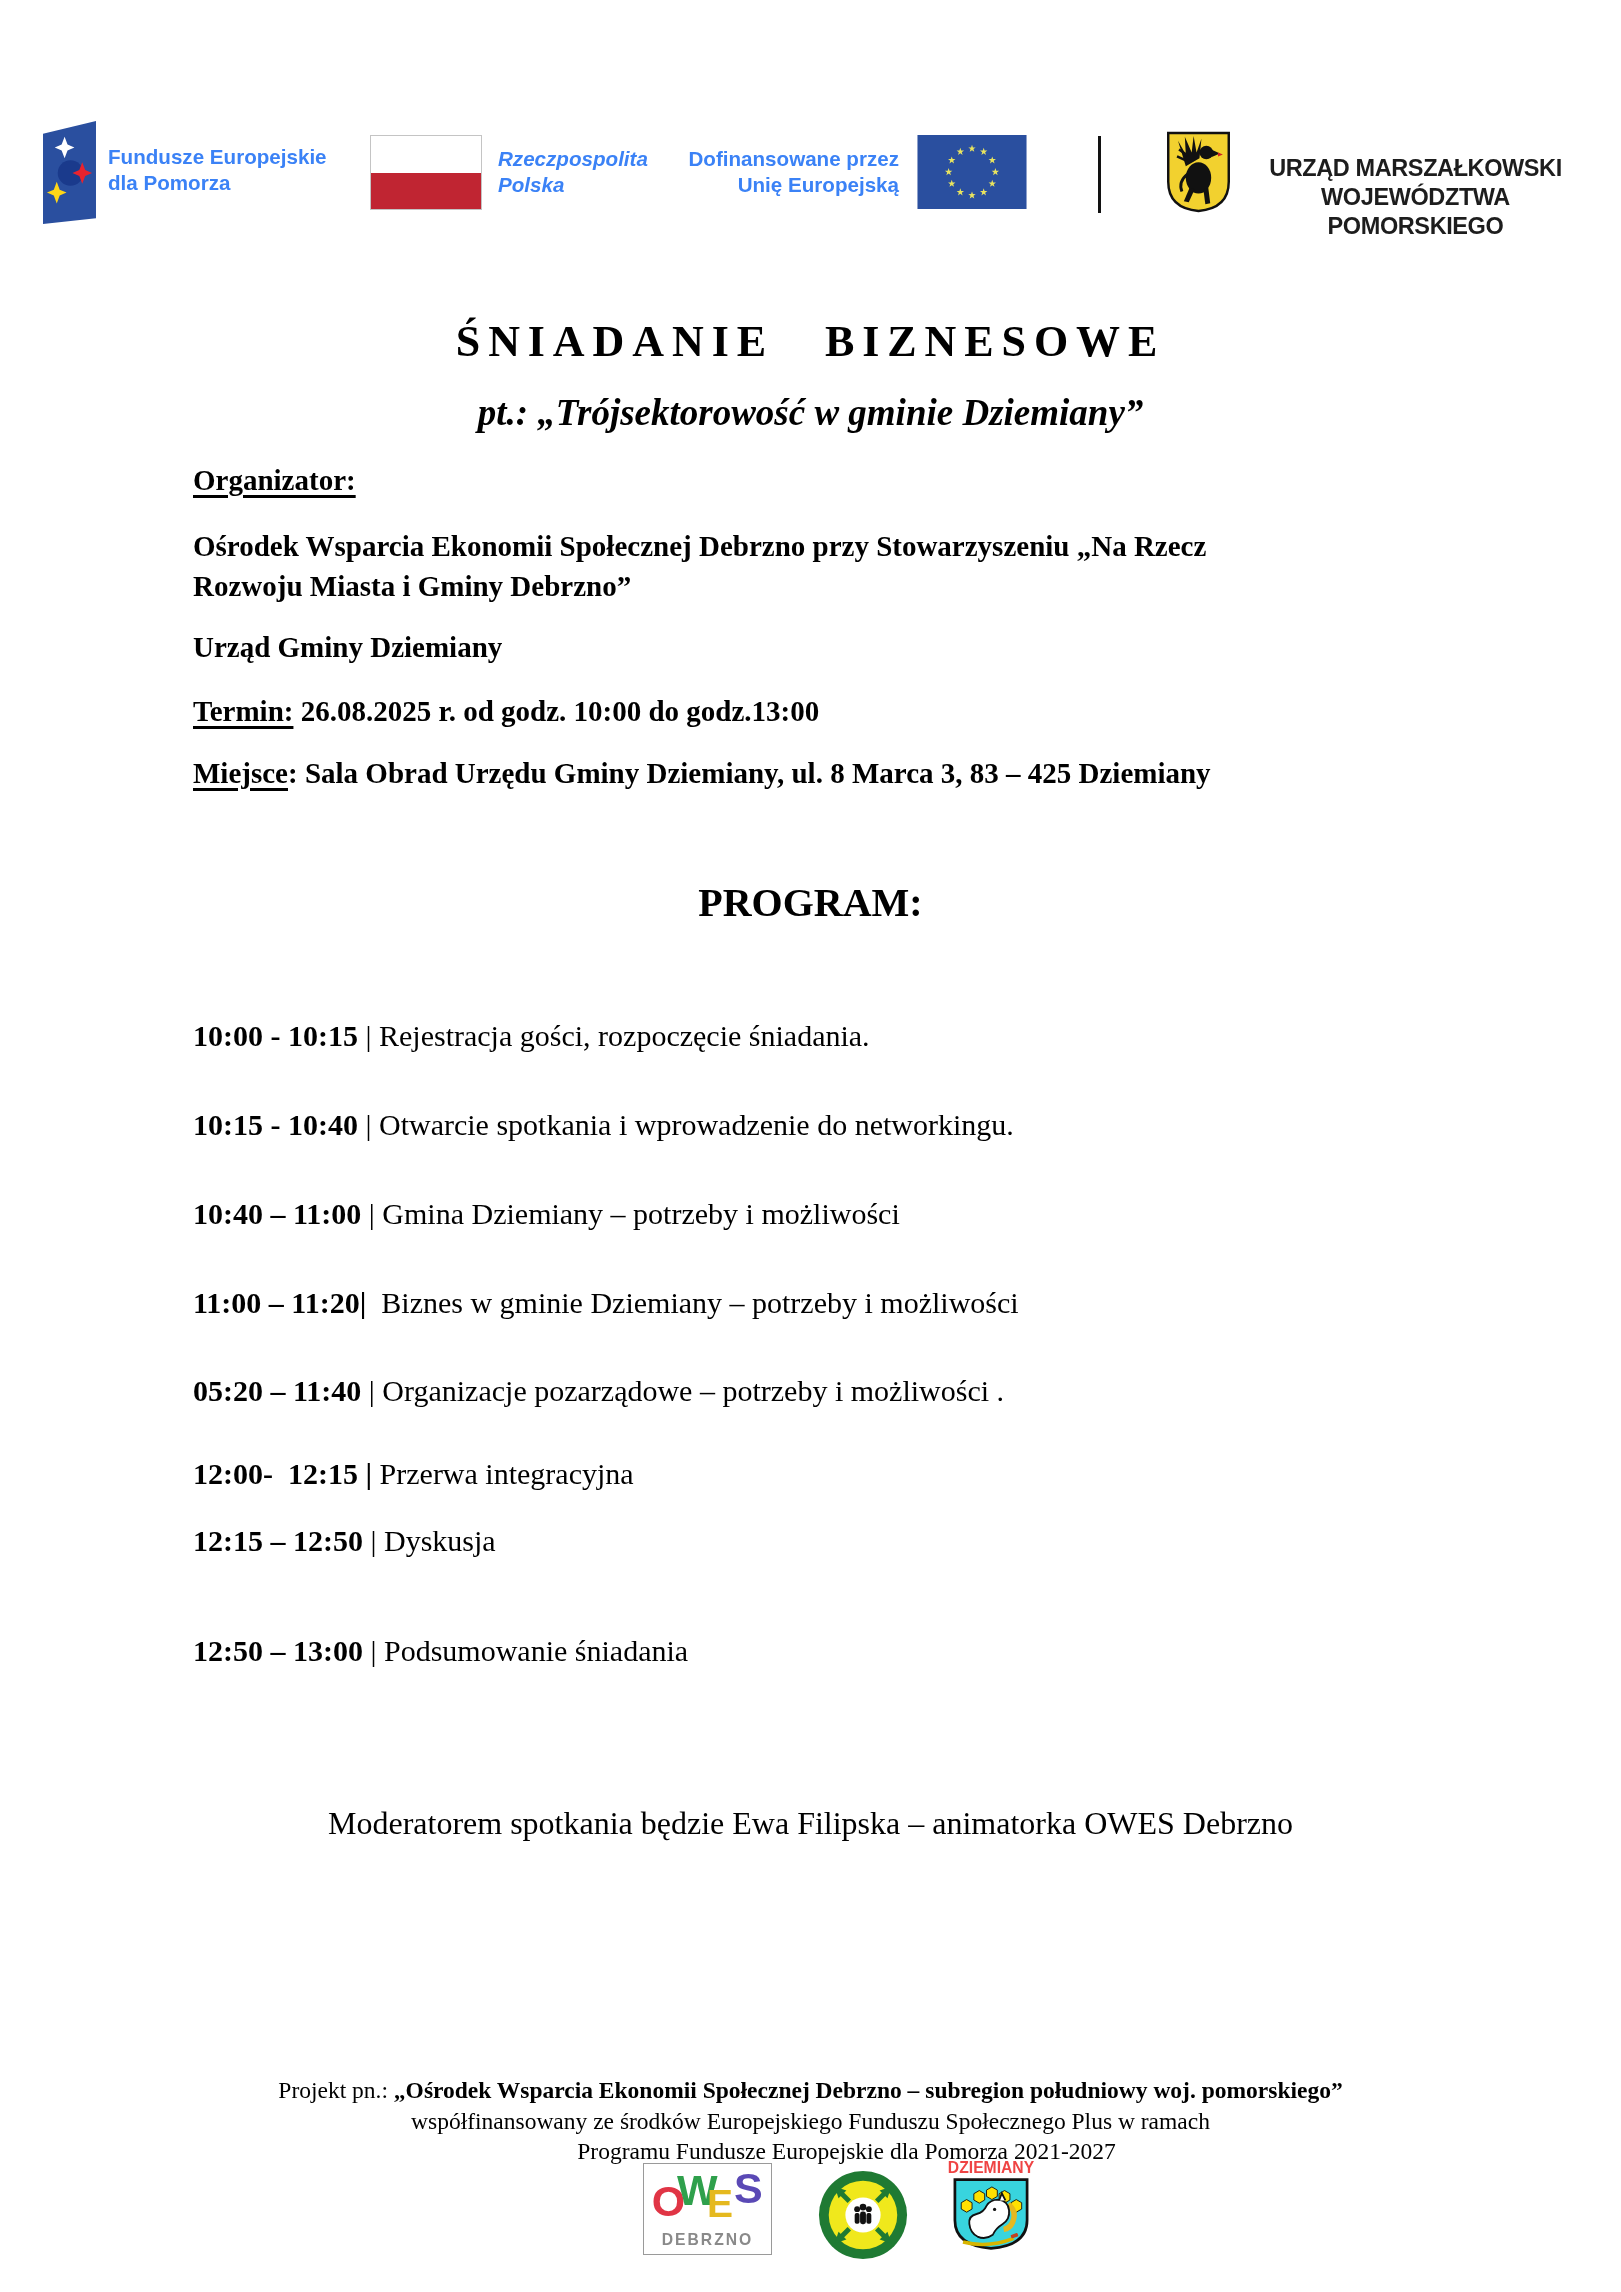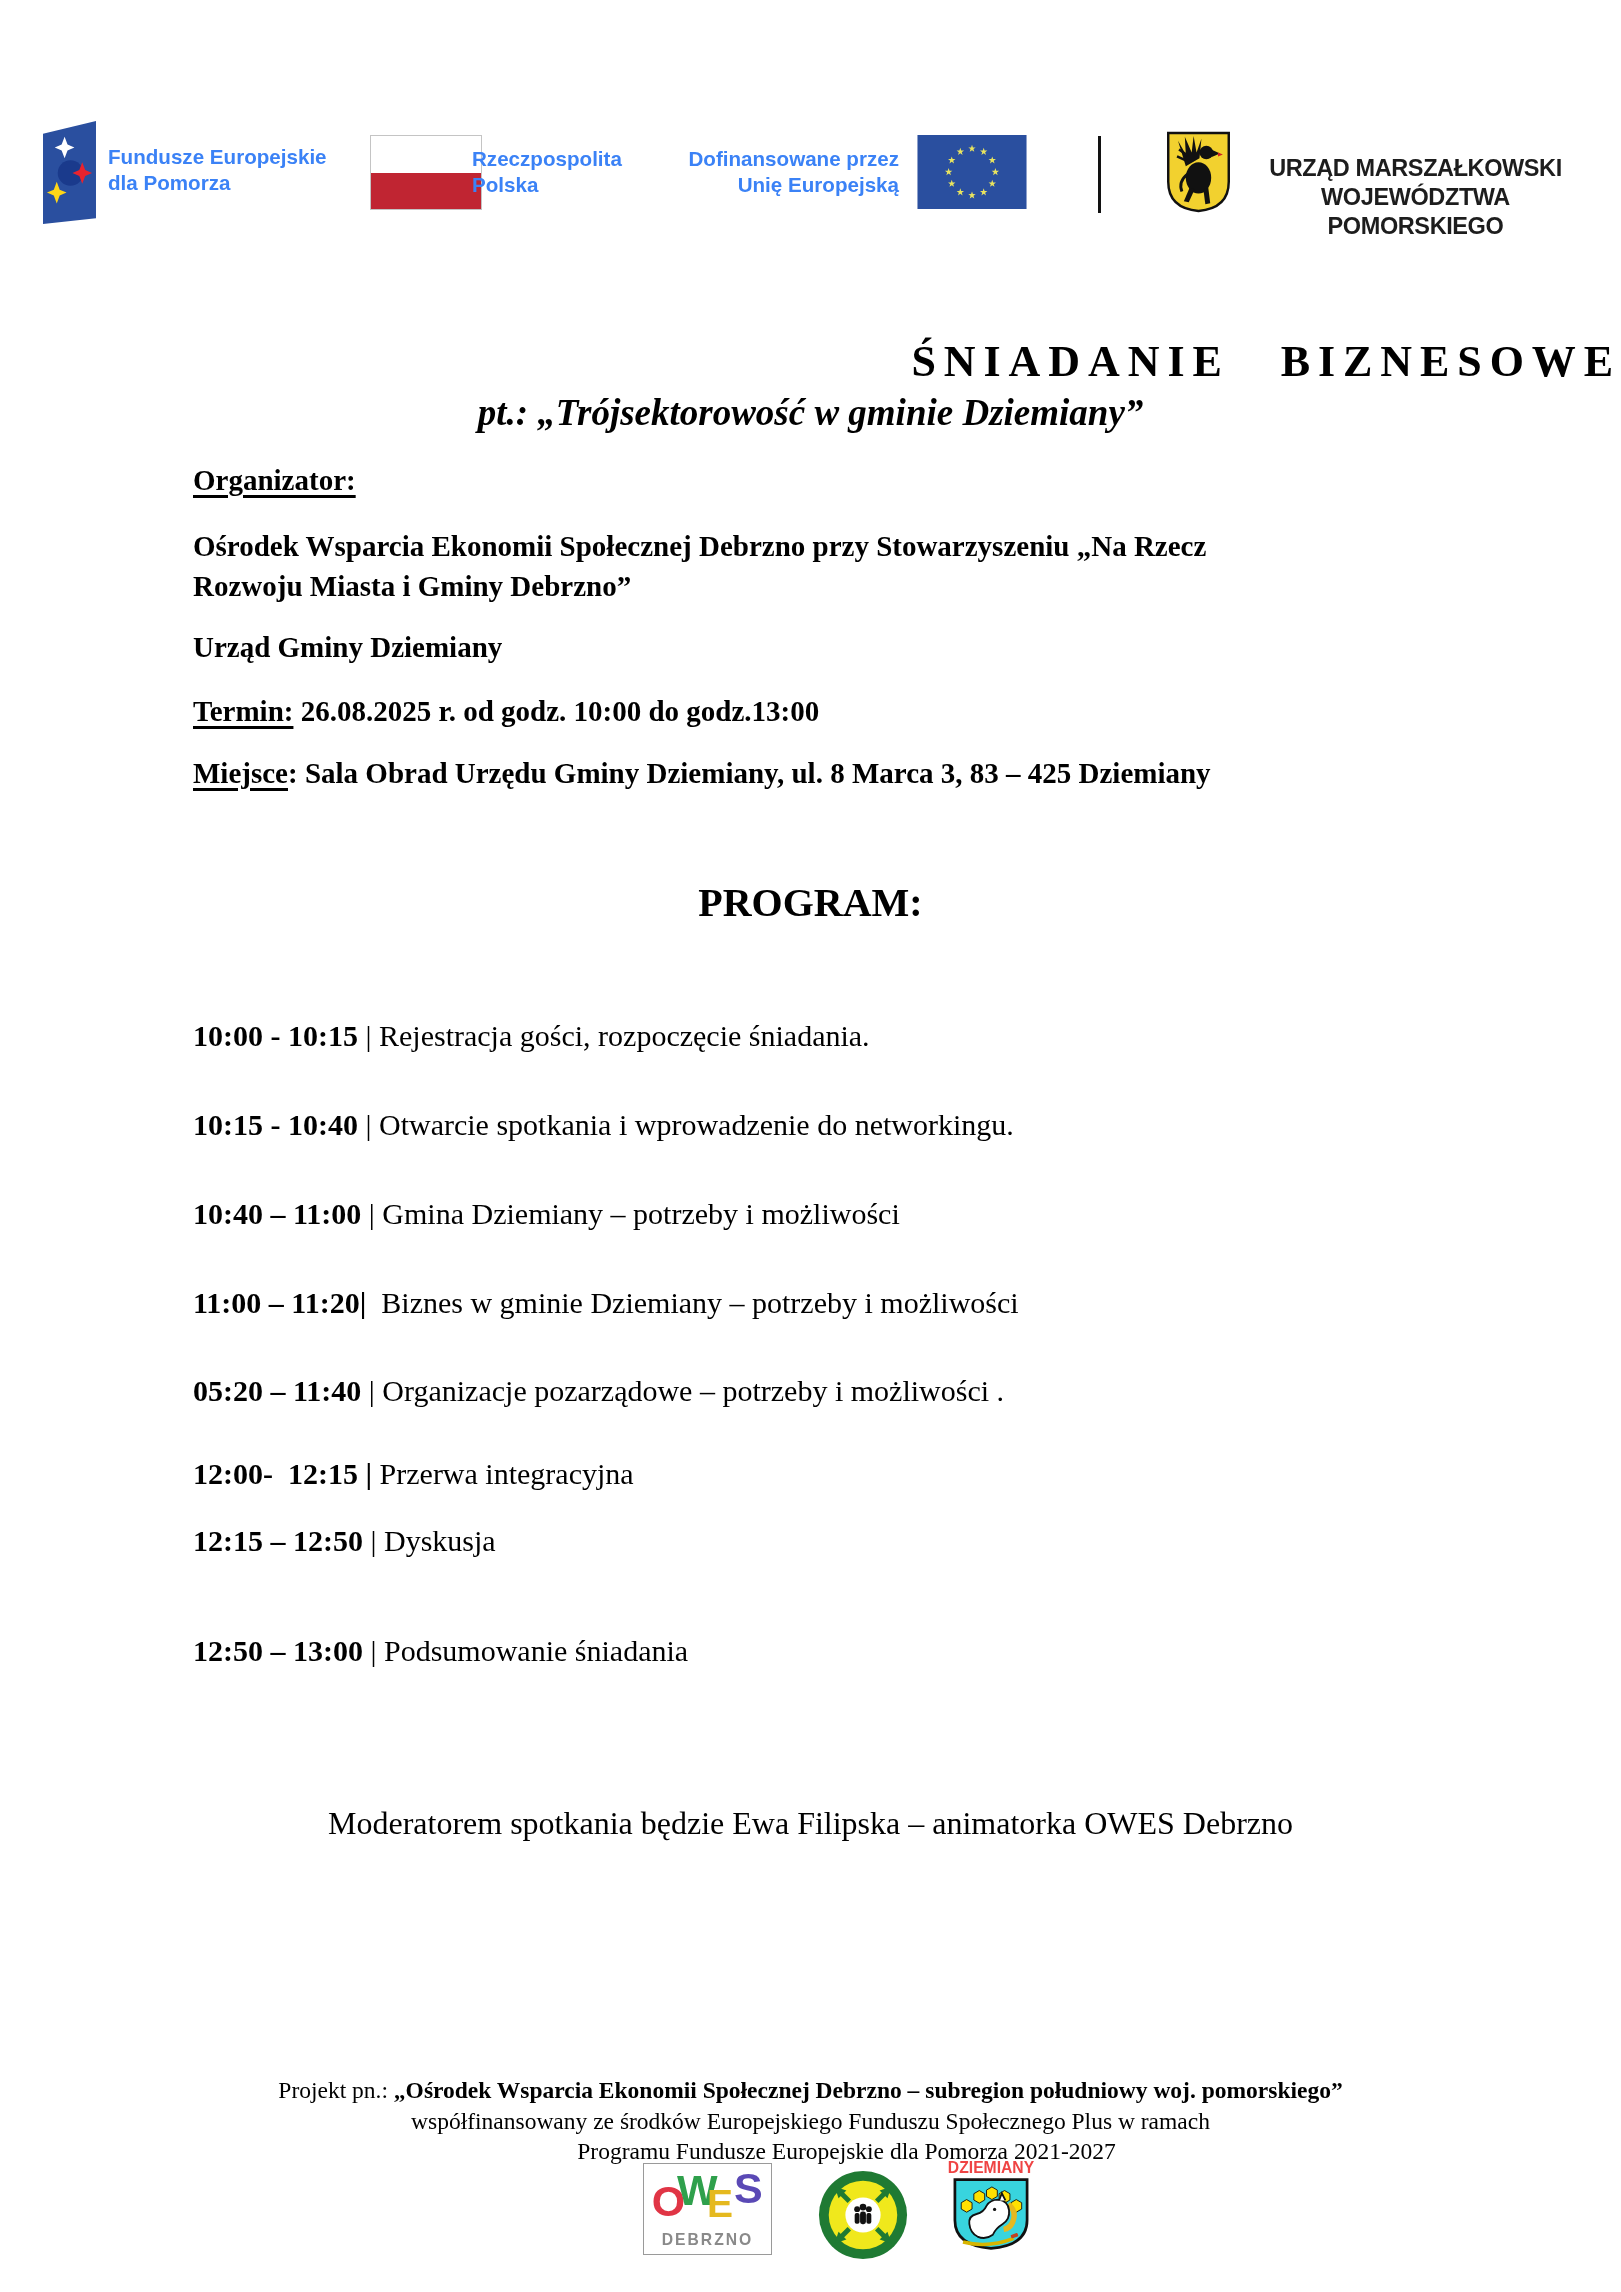--- a/index.html
+++ b/index.html
@@ -7,32 +7,32 @@
         font-family:"Liberation Serif",serif;color:#000;overflow:hidden;}
   .abs{position:absolute;}
 
   
   .h-text{font-family:"Liberation Sans",sans-serif;font-weight:700;
           font-size:20.6px;line-height:25.5px;color:#3b82f6;}
   #fep-flag{left:42px;top:121px;}
   #fep-text{left:108px;top:144px;}
   #pl-flag{left:370px;top:135px;width:112px;height:75px;border:1px solid #c4c4c4;box-sizing:border-box;}
   #pl-flag .half{width:100%;height:50%;}
-  #pl-text{left:472px;top:146px;}
+  #pl-text{left:498px;top:146px;font-style:italic;}
   #eu-text{left:676px;top:146px;width:223px;text-align:right;}
   #eu-flag{left:917px;top:135px;}
   #hdr-divider{left:1098px;top:136px;width:2.9px;height:77px;background:#121212;}
   #pom-crest{left:1166px;top:131px;}
   #marshal-text{left:1247px;top:154px;width:337px;text-align:center;
                 font-family:"Liberation Sans",sans-serif;font-weight:700;
                 font-size:23.5px;line-height:29px;letter-spacing:-0.4px;color:#1d1d1d;}
 
   
-  .title{left:0;top:316px;width:100%;text-align:right;font-weight:700;
-         font-size:44px;letter-spacing:0.18em;word-spacing:0.15em;white-space:pre;margin-top:20px;}
+  .title{left:0;top:316px;width:100%;text-align:center;font-weight:700;
+         font-size:44px;letter-spacing:0.18em;word-spacing:0.15em;white-space:pre;}
   .subtitle{left:0;top:391px;width:100%;text-align:center;font-weight:700;
             font-style:italic;font-size:37px;}
 
   
   .body-b{font-size:29px;font-weight:700;}
   .u{text-decoration:underline;text-decoration-thickness:2.5px;text-underline-offset:4.9px;}
   #org-label{left:193px;top:464px;}
   #org-par{left:193px;top:526px;width:1171px;line-height:40px;}
   #org-urzad{left:193px;top:631px;}
   #termin-line{left:193px;top:695px;}

